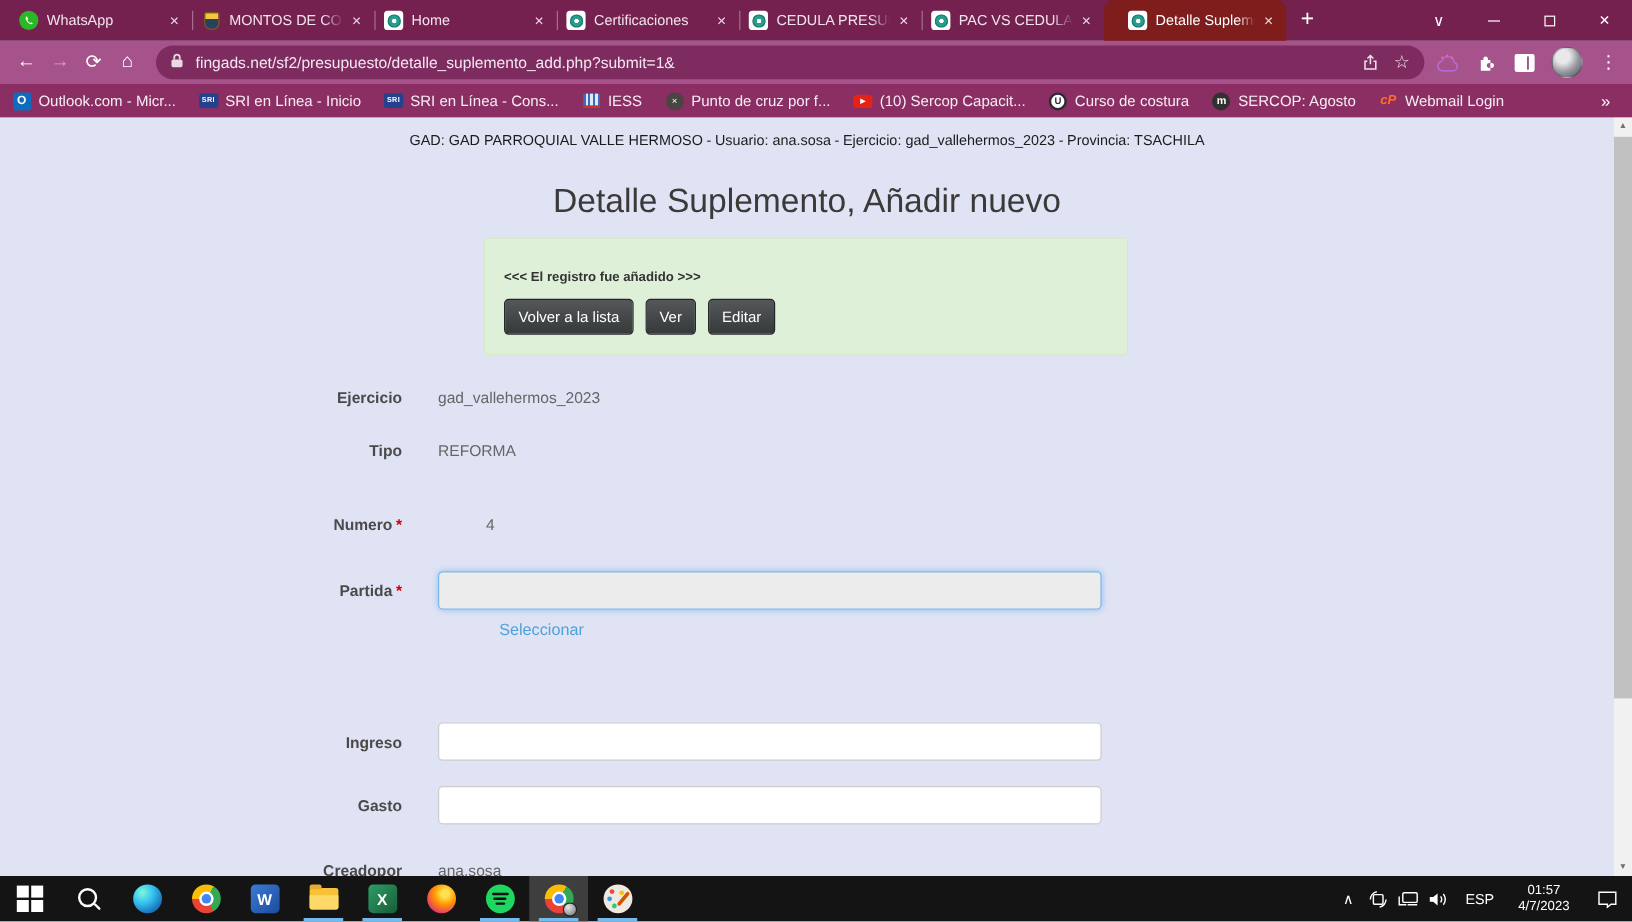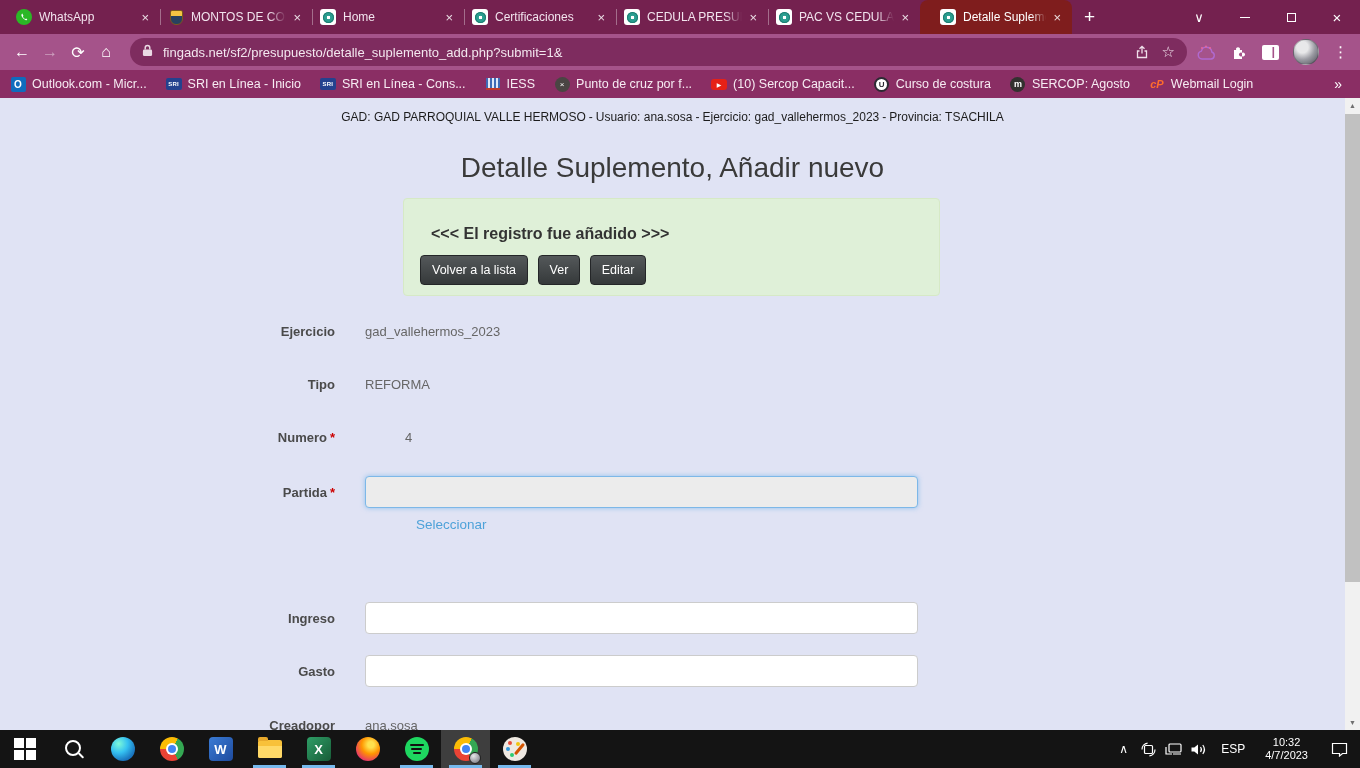--- a/index.html
+++ b/index.html
@@ -53,21 +53,21 @@
   .fv-m { width:15px; height:15px; border-radius:50%; background:#33312f; color:#fff; font-weight:bold; font-size:9px; display:flex; align-items:center; justify-content:center; }
   .fv-cp { color:#ff6c2c; font-weight:bold; font-size:11px; font-style:italic; }
 
   
   .page { position:relative; height:632px; background:#e0e3f4; overflow:hidden; }
   .meta { position:absolute; top:12px; left:0; right:15px; text-align:center; font-size:12px; color:#1c1c1c; }
   .meta b { font-weight:normal; }
   .meta .sp { margin:0 3px; }
   .page-title { position:absolute; top:54px; left:0; right:15px; text-align:center; font-size:28px; color:#3a3a3a; }
   .alert { position:absolute; top:100px; left:403px; width:537px; height:98px; background:#dff0d8; border:1px solid #d6e9c6; border-radius:4px; padding:26px 0 0 16px; }
-  .alert-msg { font-size:16px; font-weight:bold; color:#333; margin-bottom:12px;margin-left:11px; }
+  .alert-msg { font-size:11px; font-weight:bold; color:#333; margin-bottom:12px; }
   .btn { display:inline-block; background:linear-gradient(#54585a,#35393a); color:#fff; font-size:12.5px; padding:7px 11px; border:1px solid #242628; border-radius:4px; margin-right:5px; cursor:pointer; }
 
   .row { position:absolute; left:0; width:960px; display:flex; align-items:center; }
   .flabel { width:365px; text-align:right; padding-right:30px; font-size:13px; font-weight:bold; color:#4a4a4a; }
   .req { color:#c00; margin-left:3px; }
   .fvalue { font-size:13px; color:#666; }
   .finput { width:553px; height:32px; border:1px solid #ccc; border-radius:4px; background:#fff; padding:0 10px; font-size:13px; color:#444; }
   .finput.focused { background:#ececec; border:1px solid #7db8e8; box-shadow:0 0 5px rgba(102,175,233,.65); outline:none; }
   .sel-link { position:absolute; left:416px; top:419px; font-size:13.5px; color:#4ea2d9; cursor:pointer; }
 
@@ -313,21 +313,21 @@
     <span class="btn">Volver a la lista</span>
     <span class="btn">Ver</span>
     <span class="btn">Editar</span>
   </div>
 
   <div class="row" style="top:226px;">
     <div class="flabel">Ejercicio</div>
     <div class="fvalue">gad_vallehermos_2023</div>
   </div>
 
-  <div class="row" style="top:279px;align-items:center;">
+  <div class="row" style="top:270px;align-items:center;">
     <div class="flabel">Tipo</div>
     <div class="fvalue">REFORMA</div>
   </div>
 
   <div class="row" style="top:332px;gap:40px;">
     <div class="flabel"><span>Numero</span><span class="req">*</span></div>
     <div class="fvalue">4</div>
   </div>
 
   <div class="row" style="top:378px;">
@@ -433,21 +433,21 @@
         </svg>
       </span>
     <span class="tray-ic">
         <svg width="17" height="15" viewBox="0 0 17 15">
           <path d="M1.5 5.5v4h2.8l3.7 3V2.5l-3.7 3z" fill="#fff"></path>
           <path d="M10.5 5a4.2 4.2 0 0 1 0 5M12.8 3a7.6 7.6 0 0 1 0 9" stroke="#fff" stroke-width="1.2" fill="none"></path>
         </svg>
       </span>
     <span class="lang">ESP</span>
     <span class="clock">
-      <div>10:32</div>
+      <div>01:57</div>
       <div>4/7/2023</div>
     </span>
     <span class="notif">
         <svg width="17" height="16" viewBox="0 0 17 16" fill="none" stroke="#fff" stroke-width="1.2">
           <path d="M1.5 2.5h14v10h-4l-3 2.5v-2.5h-7z"></path>
         </svg>
       </span>
   </div>
 </div>
 

